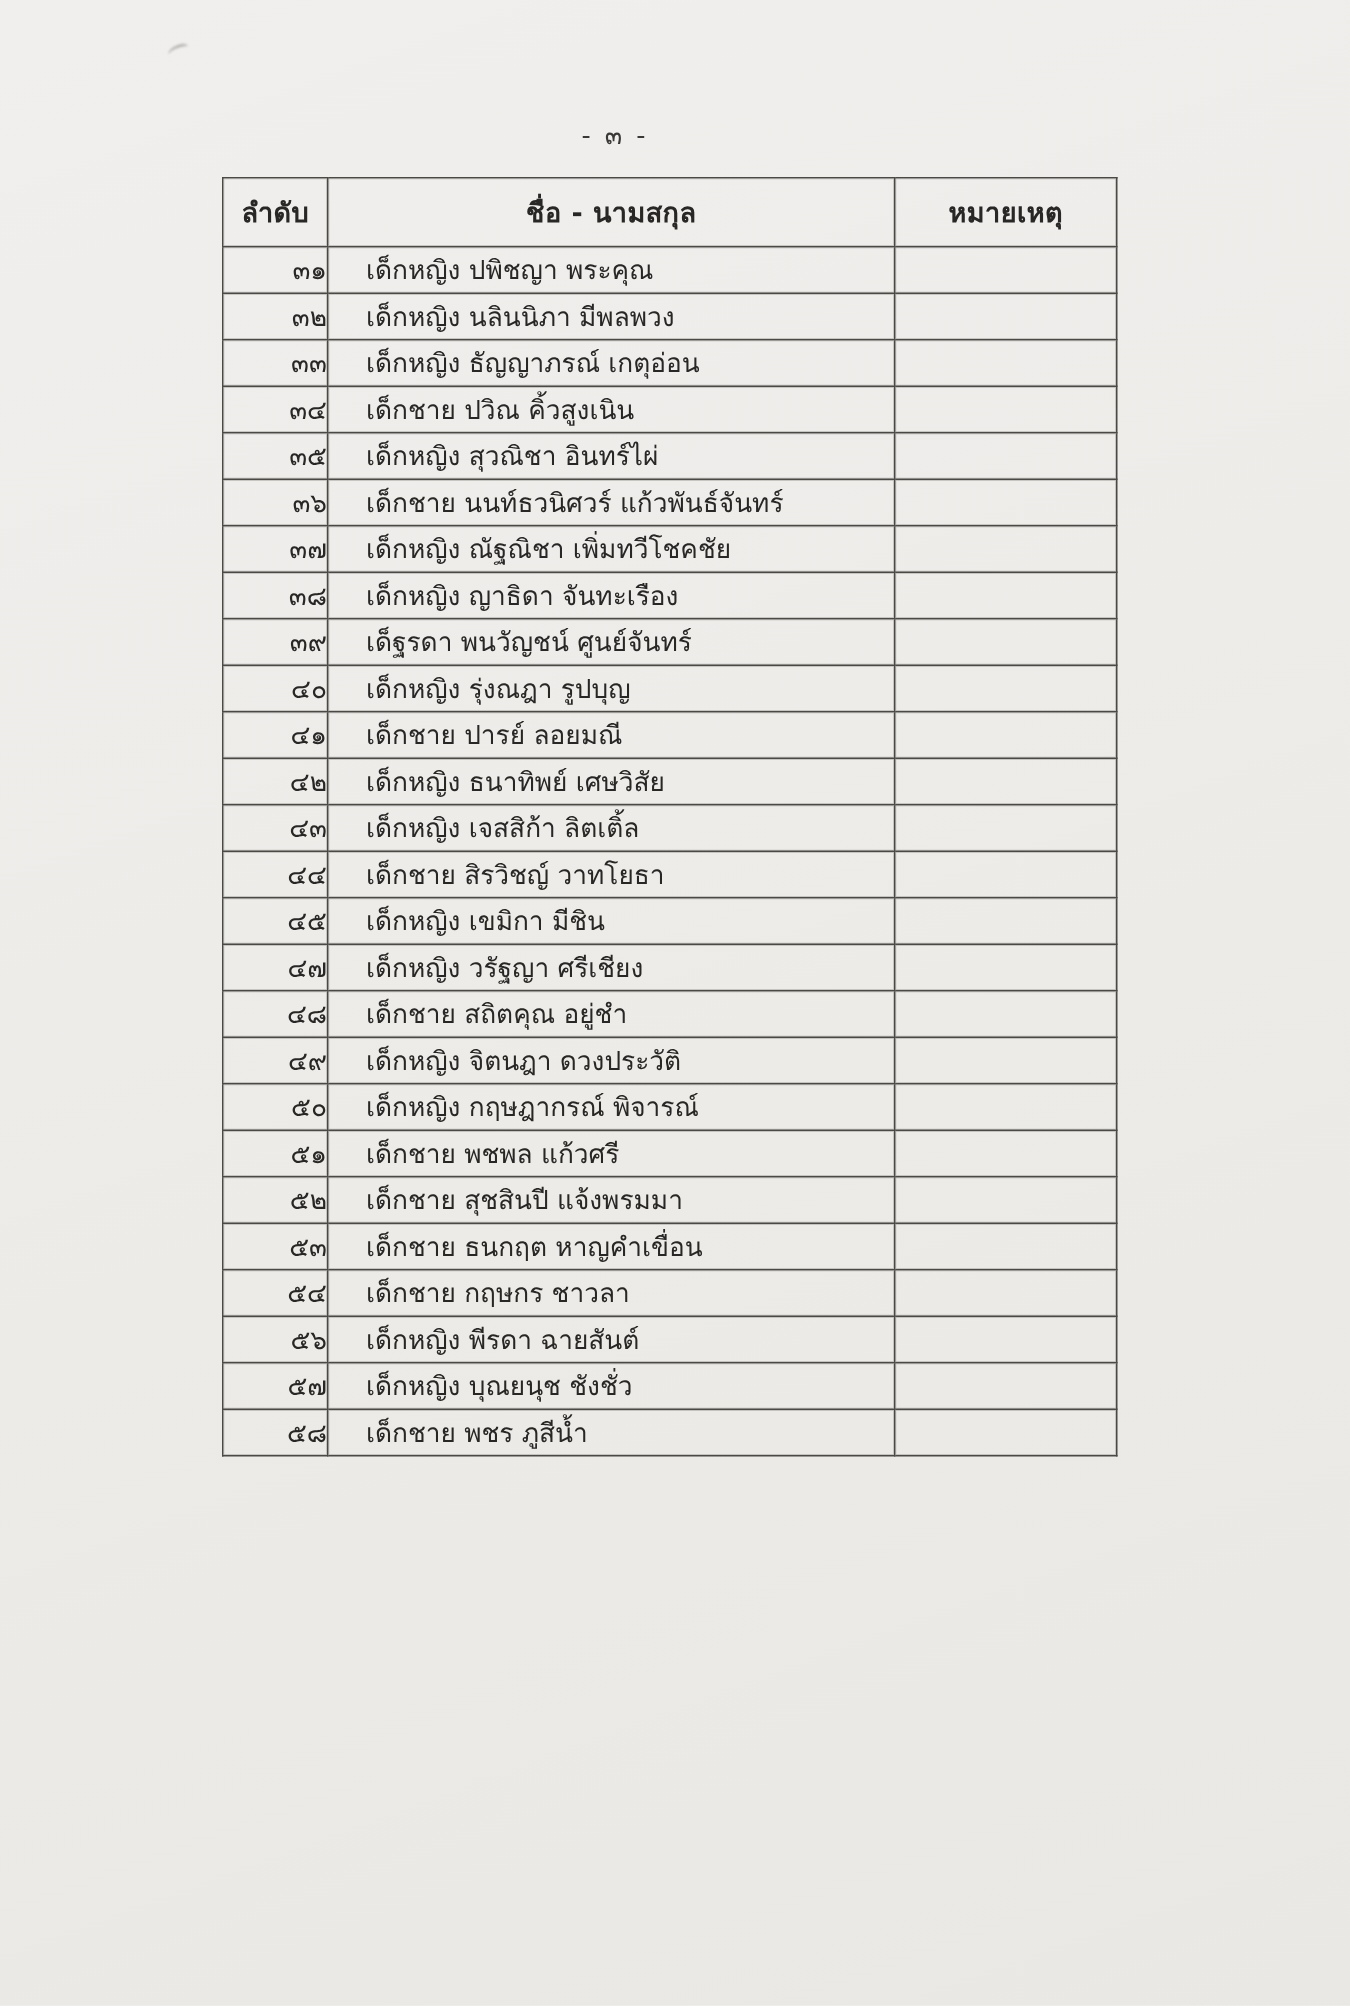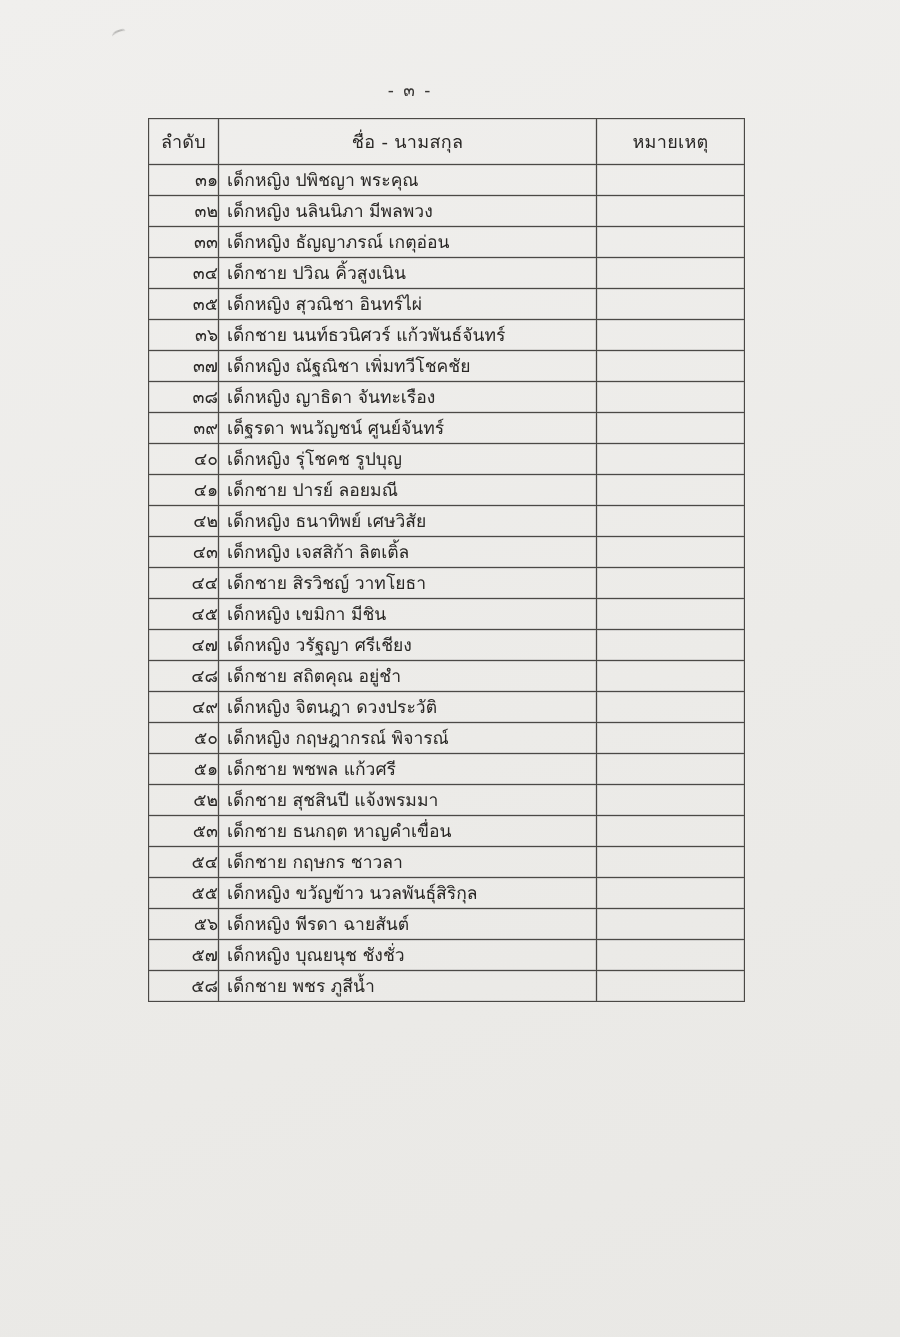--- a/index.html
+++ b/index.html
@@ -52,28 +52,28 @@
     border: 1.6px solid #4c4a47;
     box-shadow: inset 0 0 0 0.5px rgba(90,88,85,0.35);
     font-size: 17.5px;
     color: #2b2927;
     vertical-align: middle;
     overflow: hidden;
     white-space: nowrap;
   }
   .doc-table th {
     height: 46px;
-    font-weight: normal;
+    font-weight: bold;
     font-size: 18px;
     text-align: center;
     letter-spacing: 0.3px;
   }
   .doc-table td { height: 31px; }
   .cell-no   { text-align: right; font-size: 16px; }
-  .cell-name { text-align: left; padding-left: 8px; }
+  .cell-name { text-align: left; padding-left: 25px; }
   .cell-remark { }
 </style>
 </head>
 <body>
 
 <div class="scan-page">
 
   <div class="artifact"></div>
 
   <div class="page-number">- ๓ -</div>
@@ -141,21 +141,21 @@
     </tr>
 
     <tr>
       <td class="cell-no">๓๙</td>
       <td class="cell-name">เด็ฐรดา พนวัญชน์ ศูนย์จันทร์</td>
       <td class="cell-remark"></td>
     </tr>
 
     <tr>
       <td class="cell-no">๔๐</td>
-      <td class="cell-name">เด็กหญิง รุ่โชคช รูปบุญ</td>
+      <td class="cell-name">เด็กหญิง รุ่งณฎา รูปบุญ</td>
       <td class="cell-remark"></td>
     </tr>
 
     <tr>
       <td class="cell-no">๔๑</td>
       <td class="cell-name">เด็กชาย ปารย์ ลอยมณี</td>
       <td class="cell-remark"></td>
     </tr>
 
     <tr>
@@ -224,25 +224,20 @@
       <td class="cell-name">เด็กชาย ธนกฤต หาญคำเขื่อน</td>
       <td class="cell-remark"></td>
     </tr>
 
     <tr>
       <td class="cell-no">๕๔</td>
       <td class="cell-name">เด็กชาย กฤษกร ชาวลา</td>
       <td class="cell-remark"></td>
     </tr>
 
-    <tr>
-      <td class="cell-no">๕๕</td>
-      <td class="cell-name">เด็กหญิง ขวัญข้าว นวลพันธุ์สิริกุล</td>
-      <td class="cell-remark"></td>
-    </tr>
 
     <tr>
       <td class="cell-no">๕๖</td>
       <td class="cell-name">เด็กหญิง พีรดา ฉายสันต์</td>
       <td class="cell-remark"></td>
     </tr>
 
     <tr>
       <td class="cell-no">๕๗</td>
       <td class="cell-name">เด็กหญิง บุณยนุช ชังชั่ว</td>

